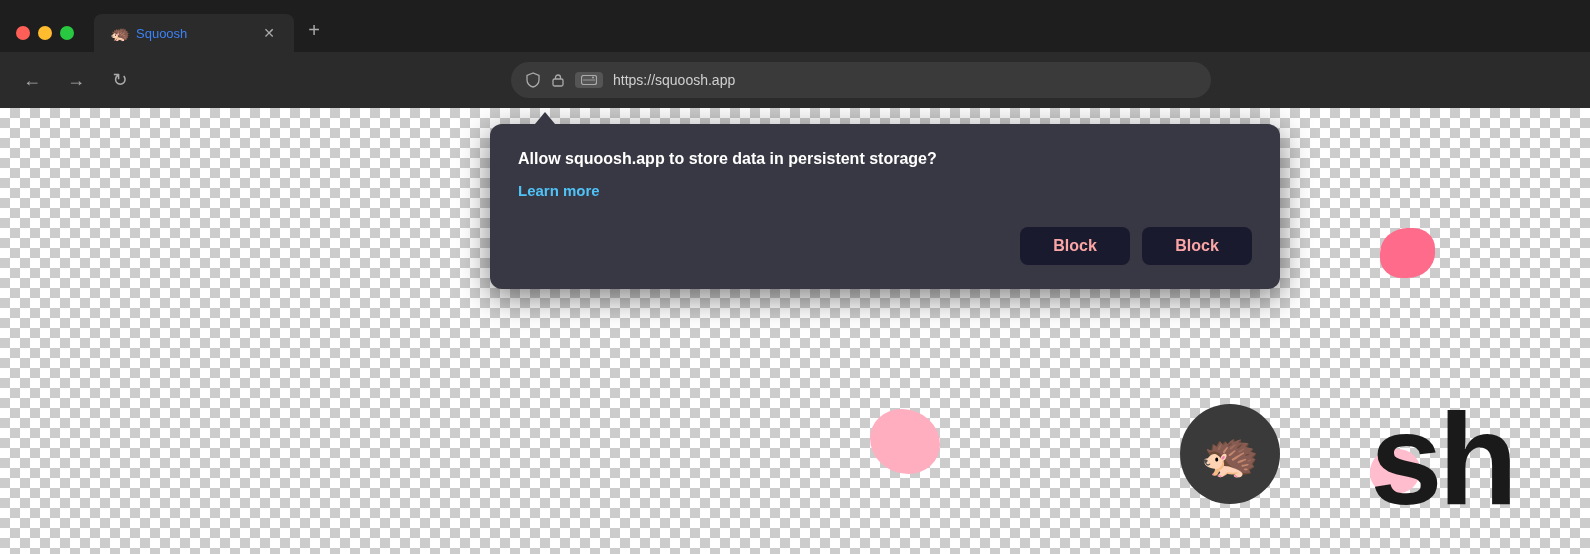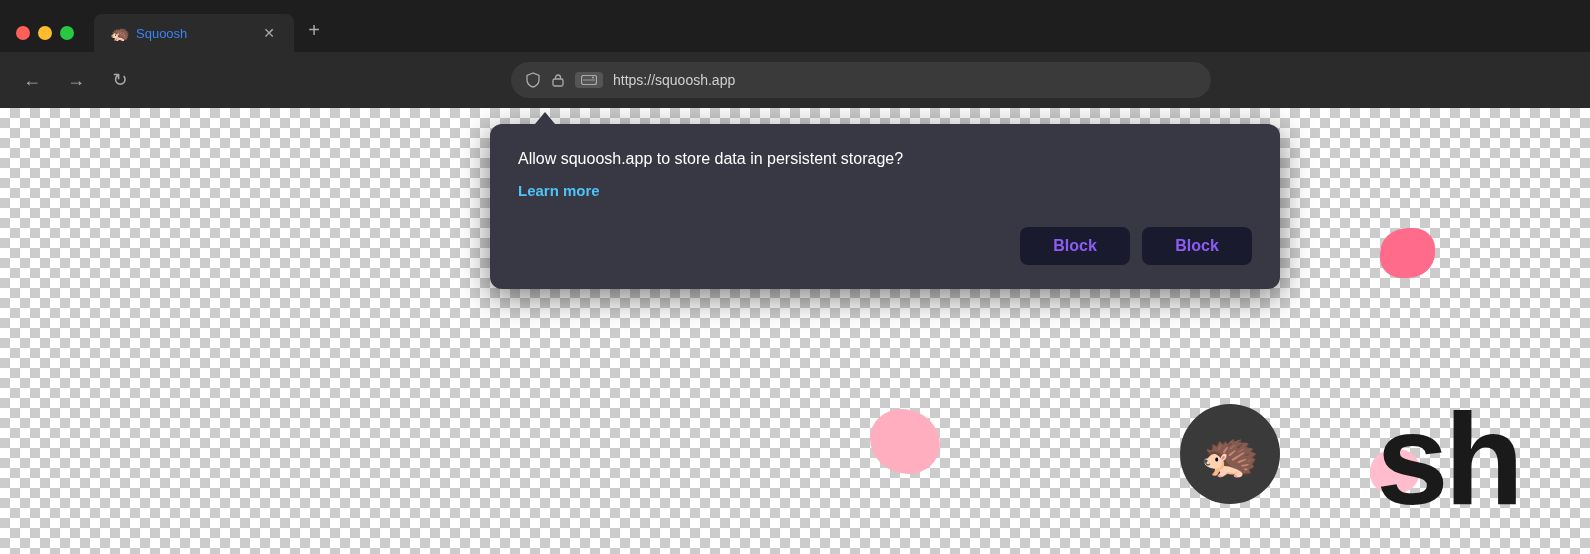--- a/index.html
+++ b/index.html
@@ -172,21 +172,21 @@
       background-position: 0 0, 0 10px, 10px -10px, -10px 0px;
       background-color: #fff;
       position: relative;
       overflow: hidden;
     }
 
     
     .squoosh-text {
       position: absolute;
       bottom: 20px;
-      right: 70px;
+      right: 76px;
       font-size: 130px;
       font-weight: 900;
       color: #1a1a1a;
       letter-spacing: -4px;
       user-select: none;
     }
 
     .squoosh-logo {
       position: absolute;
       bottom: 50px;
@@ -240,21 +240,21 @@
       background: #383844;
       border-radius: 12px;
       padding: 24px 28px 24px 28px;
       box-shadow: 0 8px 32px rgba(0,0,0,0.5);
       z-index: 100;
     }
 
     .popup-message {
       color: #ffffff;
       font-size: 16px;
-      font-weight: 400;
+      font-weight: 700;
       margin-bottom: 12px;
       line-height: 1.4;
     }
 
     .popup-learn-more {
       color: #4fc3f7;
       font-size: 15px;
       font-weight: 700;
       cursor: pointer;
       display: inline-block;
@@ -269,21 +269,21 @@
     }
 
     .popup-btn {
       padding: 10px 32px;
       border-radius: 8px;
       border: none;
       font-size: 16px;
       font-weight: 700;
       cursor: pointer;
       background: #1a1a2e;
-      color: #8b5cf6;
+      color: #fca5a5;
       min-width: 110px;
     }
 
     
     .popup-tail {
       position: absolute;
       top: -12px;
       left: 45px;
       width: 0;
       height: 0;

